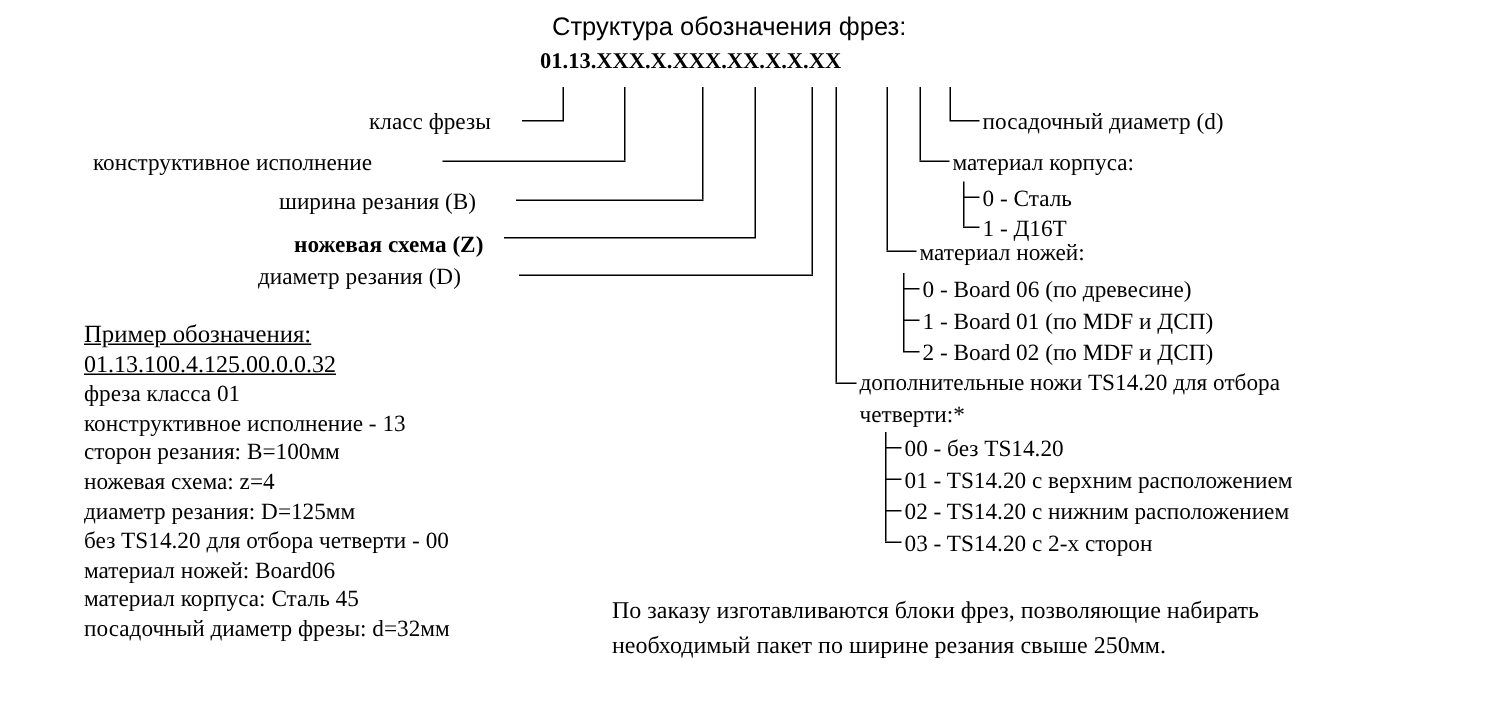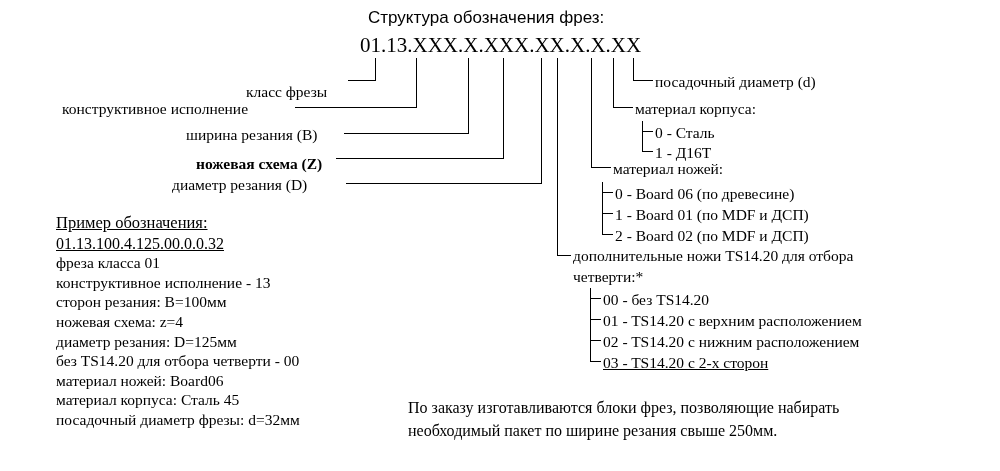--- a/index.html
+++ b/index.html
@@ -23,22 +23,22 @@
     left: 368px;
     top: 8px;
     font-size: 17px;
     font-family: Liberation Sans, sans-serif;
   }
 
   
   #code {
     left: 360px;
     top: 33px;
-    font-size: 21px;
-    font-weight: normal;
+    font-size: 15px;
+    font-weight: bold;
     font-family: "Liberation Serif", serif;
     letter-spacing: 0px;
   }
 
   
   .lbl {
     font-size: 15.5px;
     font-family: "Liberation Serif", serif;
     line-height: 19px;
   }
@@ -90,21 +90,21 @@
     font-size: 16px;
   }
 </style>
 </head>
 <body>
 
 <div class="abs nowrap" id="title">Структура обозначения фрез:</div>
 
 <div class="abs nowrap" id="code">01.13.XXX.X.XXX.XX.X.X.XX</div>
 
-<div class="abs lbl nowrap" style="left:246px; top:72px;margin-top:10px;">класс фрезы</div>
+<div class="abs lbl nowrap" style="left:246px; top:72px;">класс фрезы</div>
 <div class="abs lbl nowrap" style="left:62px; top:99px;">конструктивное исполнение</div>
 <div class="abs lbl nowrap" style="left:186px; top:125px;">ширина резания (B)</div>
 <div class="abs lbl nowrap" style="left:196px; top:154px;font-weight:bold;">ножевая схема (Z)</div>
 <div class="abs lbl nowrap" style="left:172px; top:175px;">диаметр резания (D)</div>
 
 <div class="h-line" style="left:348px; top:80px; width:28px;"></div>
 <div class="v-line" style="left:375px; top:58px; height:22px;"></div>
 
 <div class="h-line" style="left:295px; top:107px; width:122px;"></div>
 <div class="v-line" style="left:416px; top:58px; height:49px;"></div>
@@ -150,21 +150,21 @@
 <div class="abs lbl nowrap" style="left:573px; top:267px;">четверти:*</div>
 
 <div class="v-line" style="left:590px; top:288px; height:73px;"></div>
 <div class="h-line" style="left:590px; top:298px; width:11px;"></div>
 <div class="h-line" style="left:590px; top:319px; width:11px;"></div>
 <div class="h-line" style="left:590px; top:340px; width:11px;"></div>
 <div class="h-line" style="left:590px; top:361px; width:11px;"></div>
 <div class="abs lbl nowrap" style="left:603px; top:290px;">00 - без TS14.20</div>
 <div class="abs lbl nowrap" style="left:603px; top:311px;">01 - TS14.20 с верхним расположением</div>
 <div class="abs lbl nowrap" style="left:603px; top:332px;">02 - TS14.20 с нижним расположением</div>
-<div class="abs lbl nowrap" style="left:603px; top:353px;text-decoration:underline;">03 - TS14.20 с 2-х сторон</div>
+<div class="abs lbl nowrap" style="left:603px; top:353px;">03 - TS14.20 с 2-х сторон</div>
 
 <div class="abs" id="example">
   <div class="nowrap ex-title underline-title">Пример обозначения:</div>
   <div class="nowrap ex-code" style="margin-top:1px;">01.13.100.4.125.00.0.0.32</div>
   <div class="nowrap">фреза класса 01</div>
   <div class="nowrap">конструктивное исполнение - 13</div>
   <div class="nowrap">сторон резания: B=100мм</div>
   <div class="nowrap">ножевая схема:  z=4</div>
   <div class="nowrap">диаметр резания: D=125мм</div>
   <div class="nowrap">без TS14.20 для отбора четверти - 00</div>

